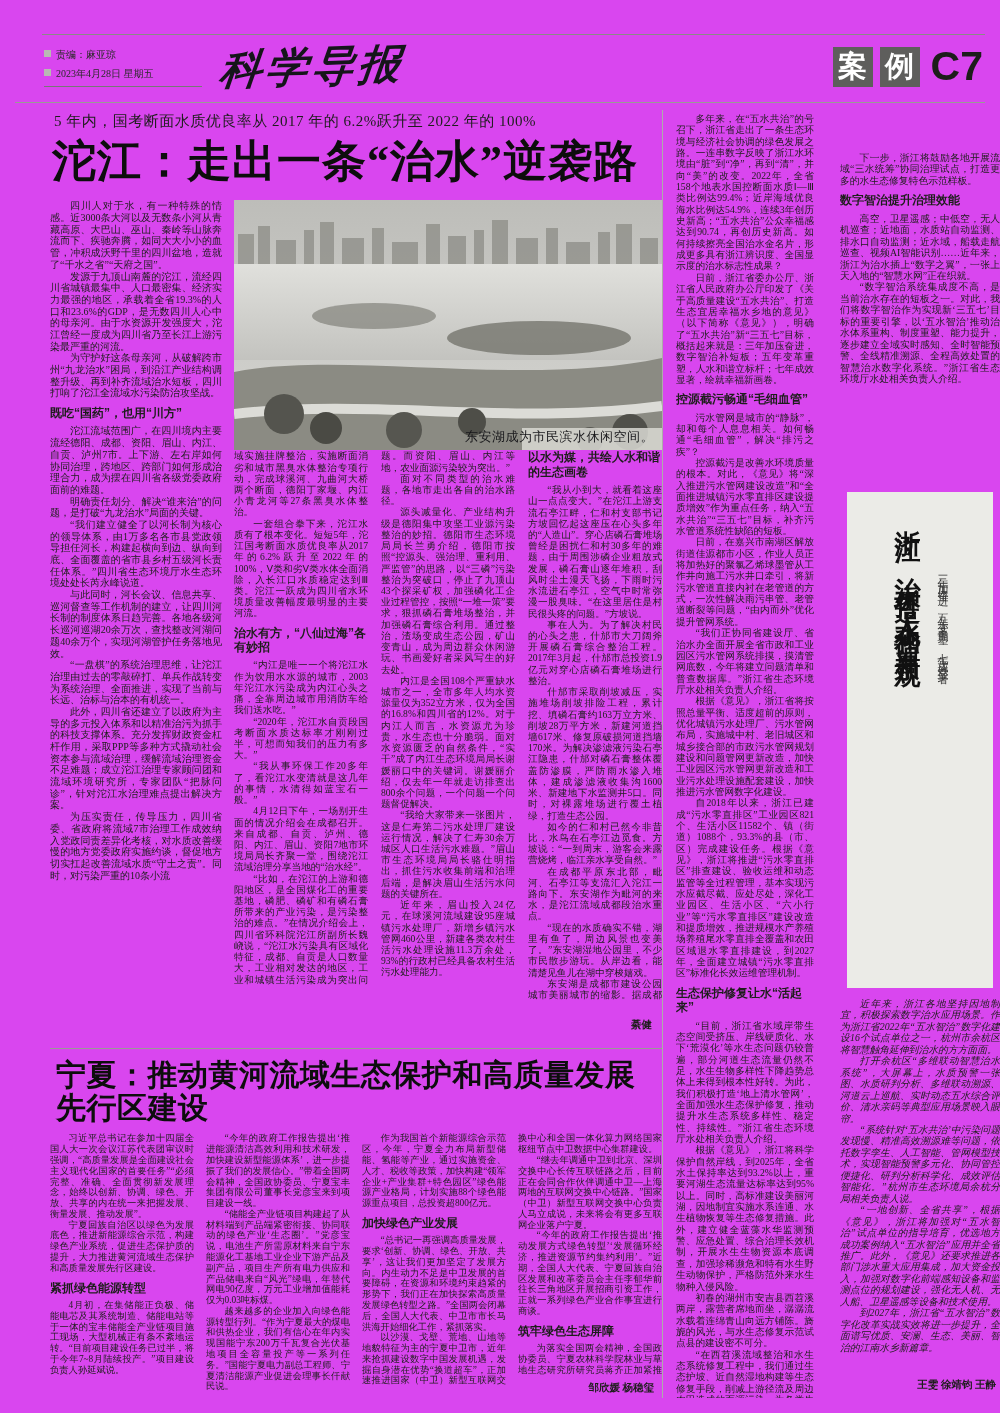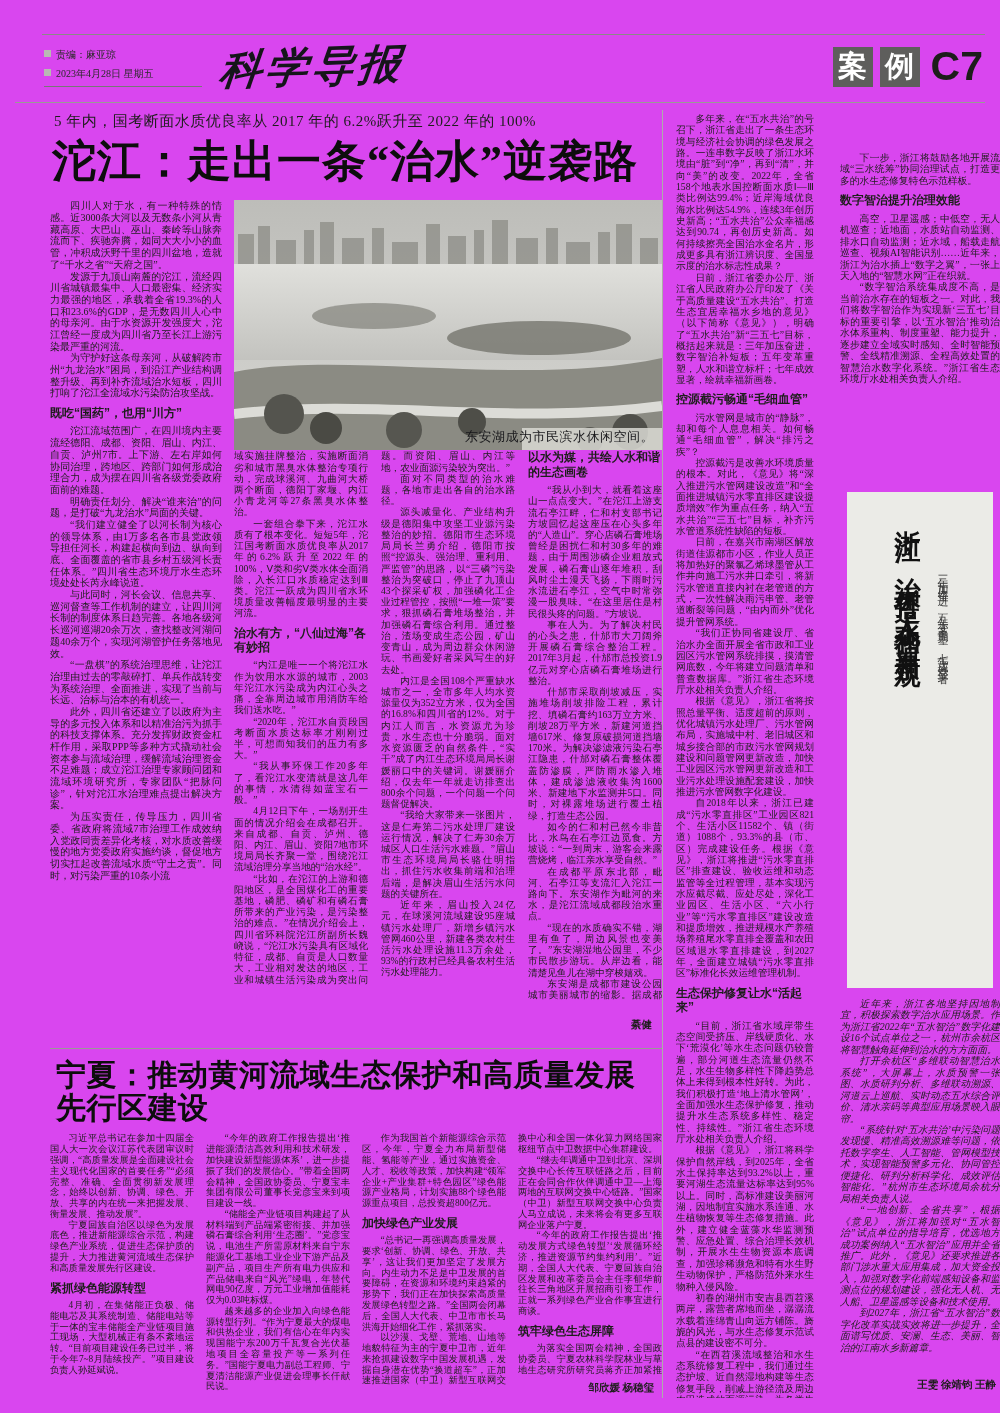--- a/index.html
+++ b/index.html
@@ -192,21 +192,21 @@
     </section>
 
     <section class="ningxia">
       <h2 class="nx-headline">宁夏：推动黄河流域生态保护和高质量发展先行区建设</h2>
       <div class="nx-body">
           <p>习近平总书记在参加十四届全国人大一次会议江苏代表团审议时强调，“高质量发展是全面建设社会主义现代化国家的首要任务”“必须完整、准确、全面贯彻新发展理念，始终以创新、协调、绿色、开放、共享的内在统一来把握发展、衡量发展、推动发展”。</p>
           <p>宁夏回族自治区以绿色为发展底色，推进新能源综合示范，构建绿色产业系统，促进生态保护质的提升，大力推进黄河流域生态保护和高质量发展先行区建设。</p>
           <h3>紧抓绿色能源转型</h3>
           <p>4月初，在集储能正负极、储能电芯及其系统制造、储能电站等于一体的宝丰储能全产业链项目施工现场，大型机械正有条不紊地运转。“目前项目建设任务已过半，将于今年7~8月陆续投产。”项目建设负责人孙延斌说。</p>
           <p>“今年的政府工作报告提出‘推进能源清洁高效利用和技术研发，加快建设新型能源体系’，进一步提振了我们的发展信心。”带着全国两会精神，全国政协委员、宁夏宝丰集团有限公司董事长党彦宝来到项目建设一线。</p>
-          <p>“储能全产业链项目构建起了从材料端到产品端紧密衔接、并加强磷石膏综合利用‘生态圈’。”党彦宝说，电池生产所需原材料来自宁东能源化工基地工业企业下游产品及副产品，项目生产所有电力供应和产品储电来自“风光”绿电，年替代网电90亿度，万元工业增加值能耗仅为0.03吨标煤。</p>
+          <p>“储能全产业链项目构建起了从材料端到产品端紧密衔接、协同联动的绿色产业‘生态圈’。”党彦宝说，电池生产所需原材料来自宁东能源化工基地工业企业下游产品及副产品，项目生产所有电力供应和产品储电来自“风光”绿电，年替代网电90亿度，万元工业增加值能耗仅为0.03吨标煤。</p>
           <p>越来越多的企业加入向绿色能源转型行列。“作为宁夏最大的煤电和供热企业，我们有信心在年内实现国能宁东200万千瓦复合光伏基地项目全容量投产等一系列任务。”国能宁夏电力副总工程师、宁夏清洁能源产业促进会理事长仟献民说。</p>
           <p>作为我国首个新能源综合示范区，今年，宁夏全力布局新型储能、氢能等产业，通过实施资金、人才、税收等政策，加快构建“领军企业+产业集群+特色园区”绿色能源产业格局，计划实施88个绿色能源重点项目，总投资超800亿元。</p>
           <h3>加快绿色产业发展</h3>
           <p>“总书记一再强调高质量发展，要求‘创新、协调、绿色、开放、共享’，这让我们更加坚定了发展方向。内生动力不足是中卫发展的首要障碍，在资源和环境约束趋紧的形势下，我们正在加快探索高质量发展绿色转型之路。”全国两会闭幕后，全国人大代表、中卫市市长马洪海开始细化工作，紧抓落实。</p>
           <p>以沙漠、戈壁、荒地、山地等地貌特征为主的宁夏中卫市，近年来抢抓建设数字中国发展机遇，发掘自身潜在优势“换道超车”，正加速推进国家（中卫）新型互联网交换中心和全国一体化算力网络国家枢纽节点中卫数据中心集群建设。</p>
           <p>“继去年调通中卫到北京、深圳交换中心长传互联链路之后，目前正在会同合作伙伴调通中卫—上海两地的互联网交换中心链路。”国家（中卫）新型互联网交换中心负责人马立成说，未来将会有更多互联网企业落户宁夏。</p>
           <p>“今年的政府工作报告提出‘推动发展方式绿色转型’‘发展循环经济，推进资源节约集约利用’。”近期，全国人大代表、宁夏回族自治区发展和改革委员会主任李郁华前往长三角地区开展招商引资工作，正就一系列绿色产业合作事宜进行商谈。</p>
           <h3>筑牢绿色生态屏障</h3>
           <p>为落实全国两会精神，全国政协委员、宁夏农林科学院林业与草地生态研究所研究员蒋齐正加紧推进“十四五”草地生态系统多样性维持的科研项目。</p>
         </div>

